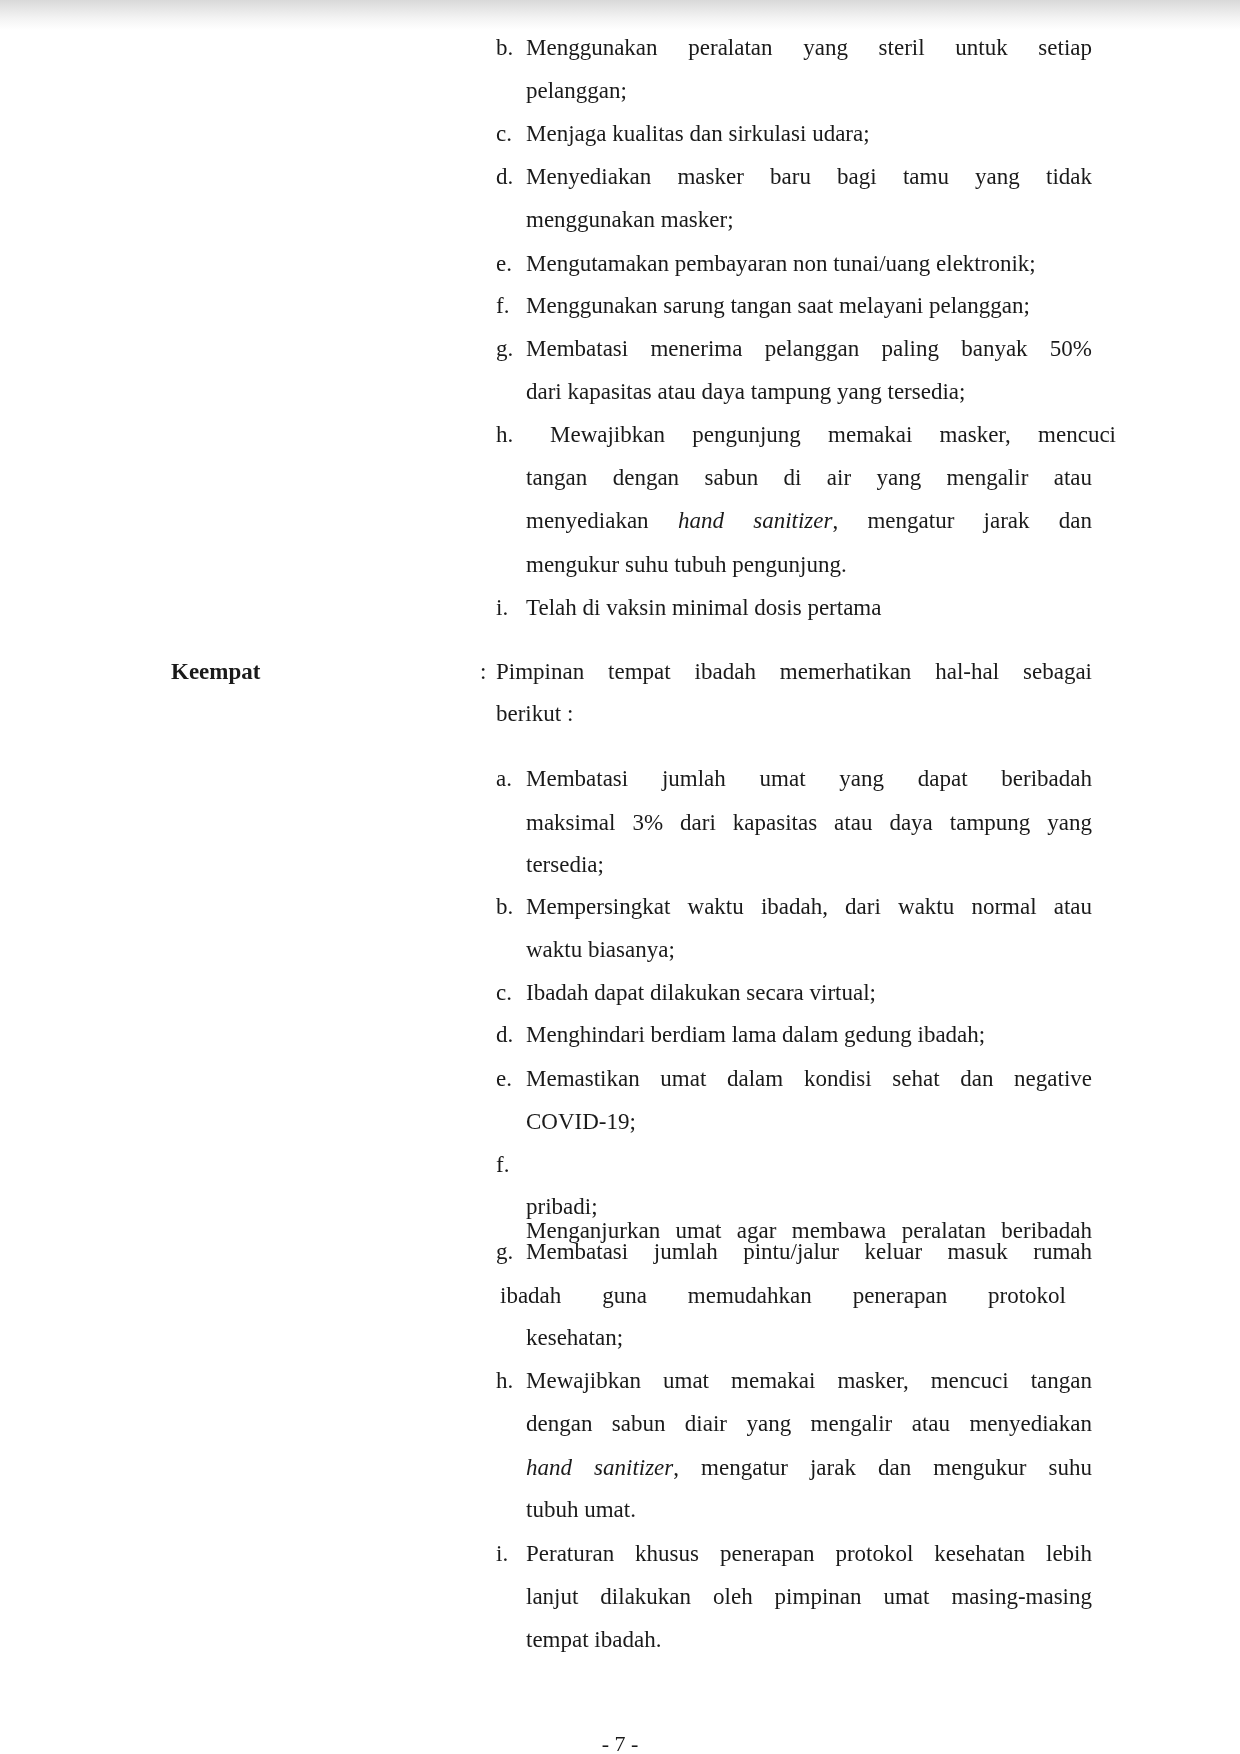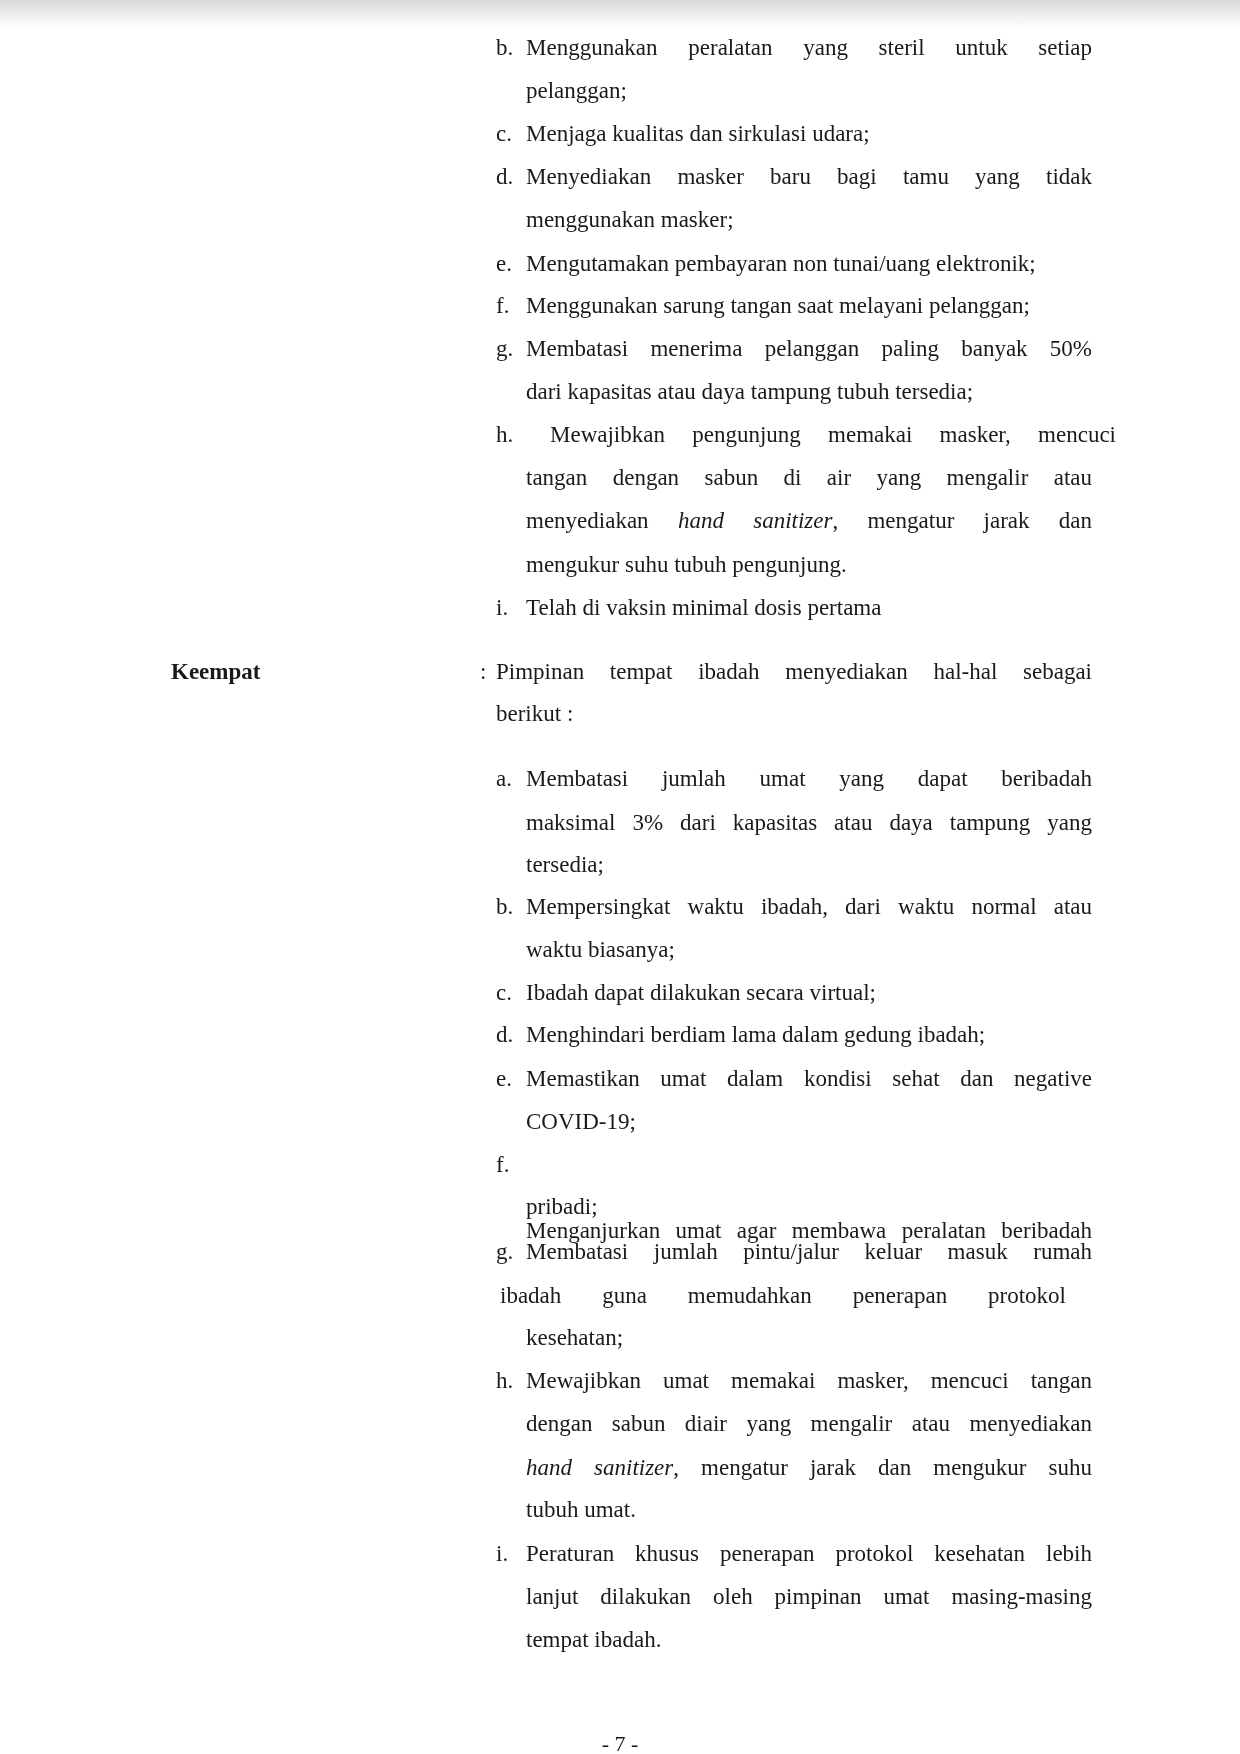--- a/index.html
+++ b/index.html
@@ -44,36 +44,36 @@
   <span class="line" style="left:526px;top:206px">menggunakan masker;</span>
 
   <span class="letter" style="left:496px;top:250px">e.</span>
   <span class="line" style="left:526px;top:250px">Mengutamakan pembayaran non tunai/uang elektronik;</span>
 
   <span class="letter" style="left:496px;top:292px">f.</span>
   <span class="line" style="left:526px;top:292px">Menggunakan sarung tangan saat melayani pelanggan;</span>
 
   <span class="letter" style="left:496px;top:335px">g.</span>
   <span class="just" style="left:526px;top:335px;width:566px">Membatasi menerima pelanggan paling banyak 50%</span>
-  <span class="line" style="left:526px;top:378px">dari kapasitas atau daya tampung tubuh tersedia;</span>
+  <span class="line" style="left:526px;top:378px">dari kapasitas atau daya tampung yang tersedia;</span>
 
   <span class="letter" style="left:496px;top:421px">h.</span>
   <span class="just" style="left:550px;top:421px;width:566px">Mewajibkan pengunjung memakai masker, mencuci</span>
   <span class="just" style="left:526px;top:464px;width:566px">tangan dengan sabun di air yang mengalir atau</span>
   <span class="just" style="left:526px;top:507px;width:566px"><span>menyediakan</span> <em>hand sanitizer</em><span>, mengatur jarak dan</span></span>
   <span class="line" style="left:526px;top:551px">mengukur suhu tubuh pengunjung.</span>
 
   <span class="letter" style="left:496px;top:594px">i.</span>
   <span class="line" style="left:526px;top:594px">Telah di vaksin minimal dosis pertama</span>
 </div>
 
 <div>
   <span class="line bold" style="left:171px;top:658px">Keempat</span>
   <span class="line" style="left:480px;top:658px">:</span>
-  <span class="just" style="left:496px;top:658px;width:596px">Pimpinan tempat ibadah menyediakan hal-hal sebagai</span>
+  <span class="just" style="left:496px;top:658px;width:596px">Pimpinan tempat ibadah memerhatikan hal-hal sebagai</span>
   <span class="line" style="left:496px;top:700px">berikut :</span>
 
   <span class="letter" style="left:496px;top:765px">a.</span>
   <span class="just" style="left:526px;top:765px;width:566px">Membatasi jumlah umat yang dapat beribadah</span>
   <span class="just" style="left:526px;top:809px;width:566px">maksimal 3% dari kapasitas atau daya tampung yang</span>
   <span class="line" style="left:526px;top:851px">tersedia;</span>
 
   <span class="letter" style="left:496px;top:893px">b.</span>
   <span class="just" style="left:526px;top:893px;width:566px">Mempersingkat waktu ibadah, dari waktu normal atau</span>
   <span class="line" style="left:526px;top:936px">waktu biasanya;</span>

